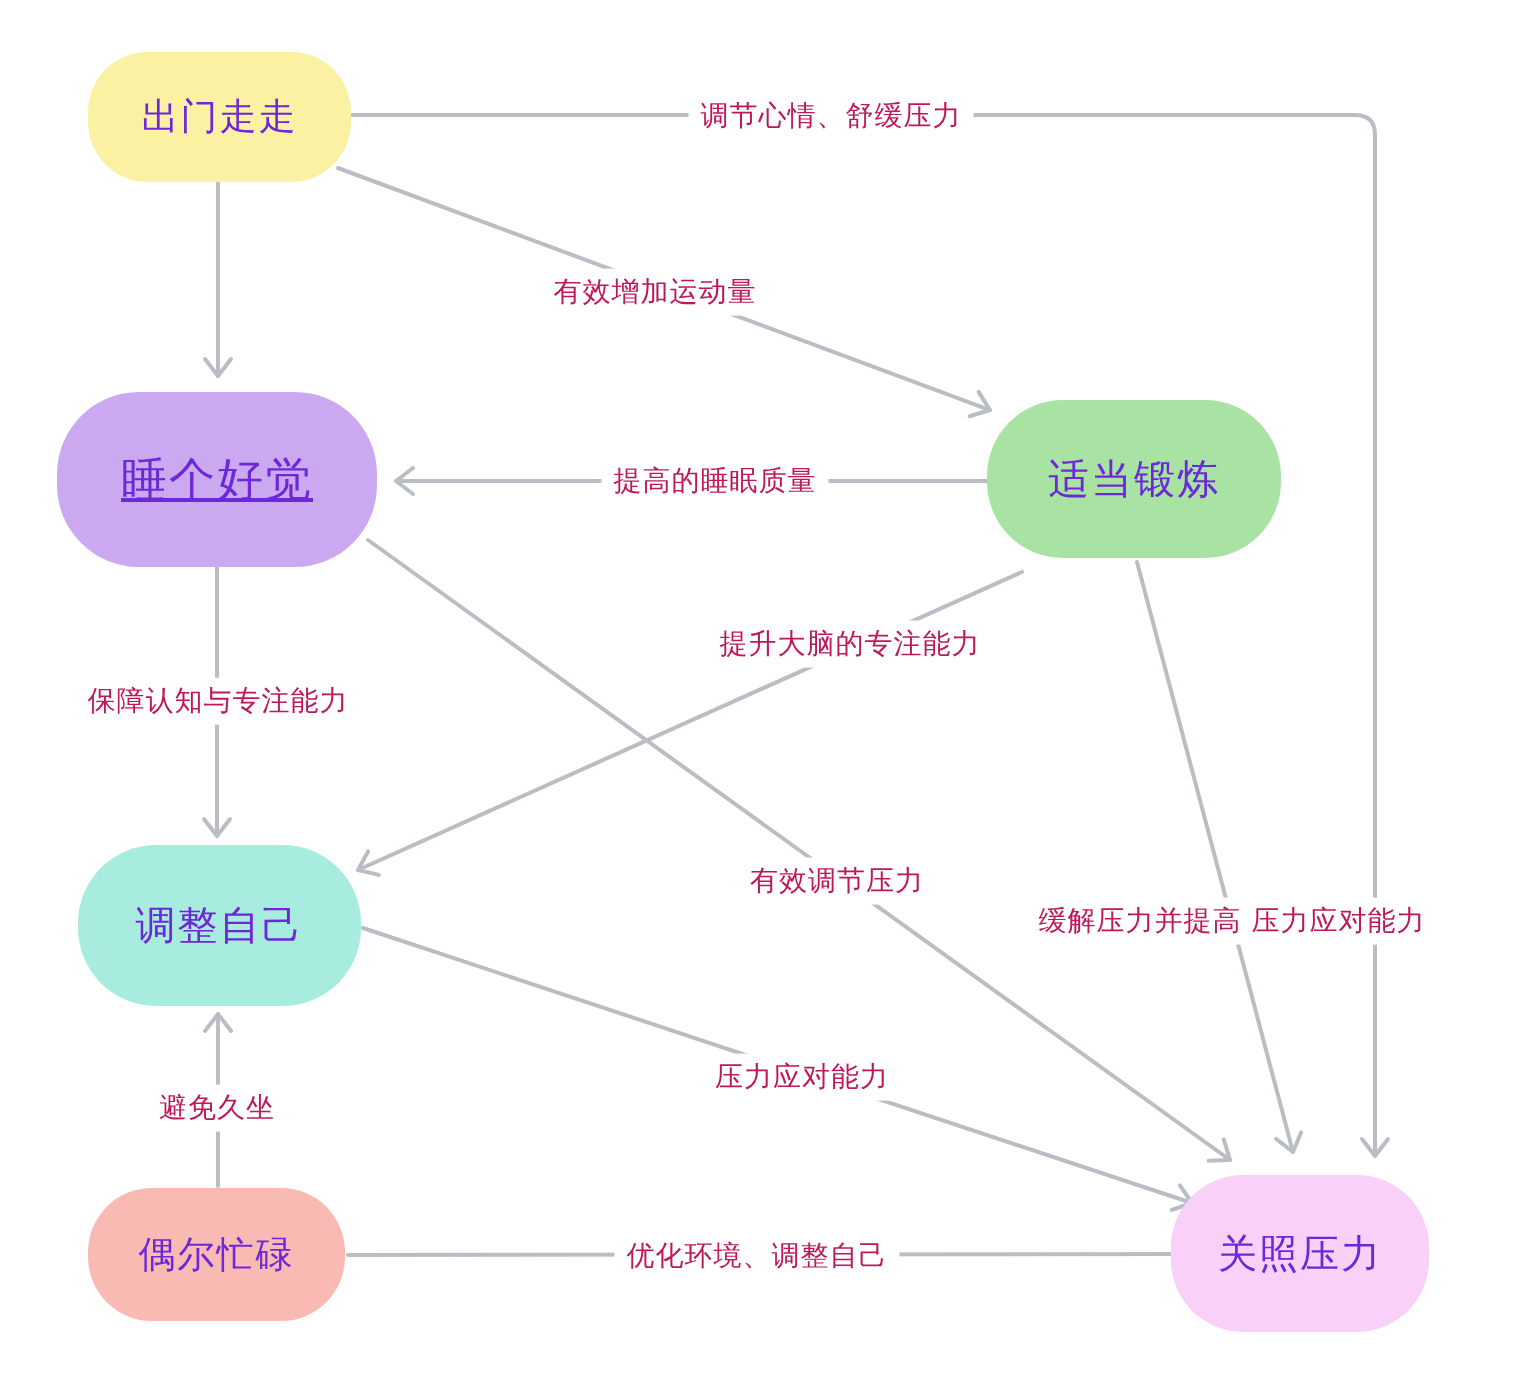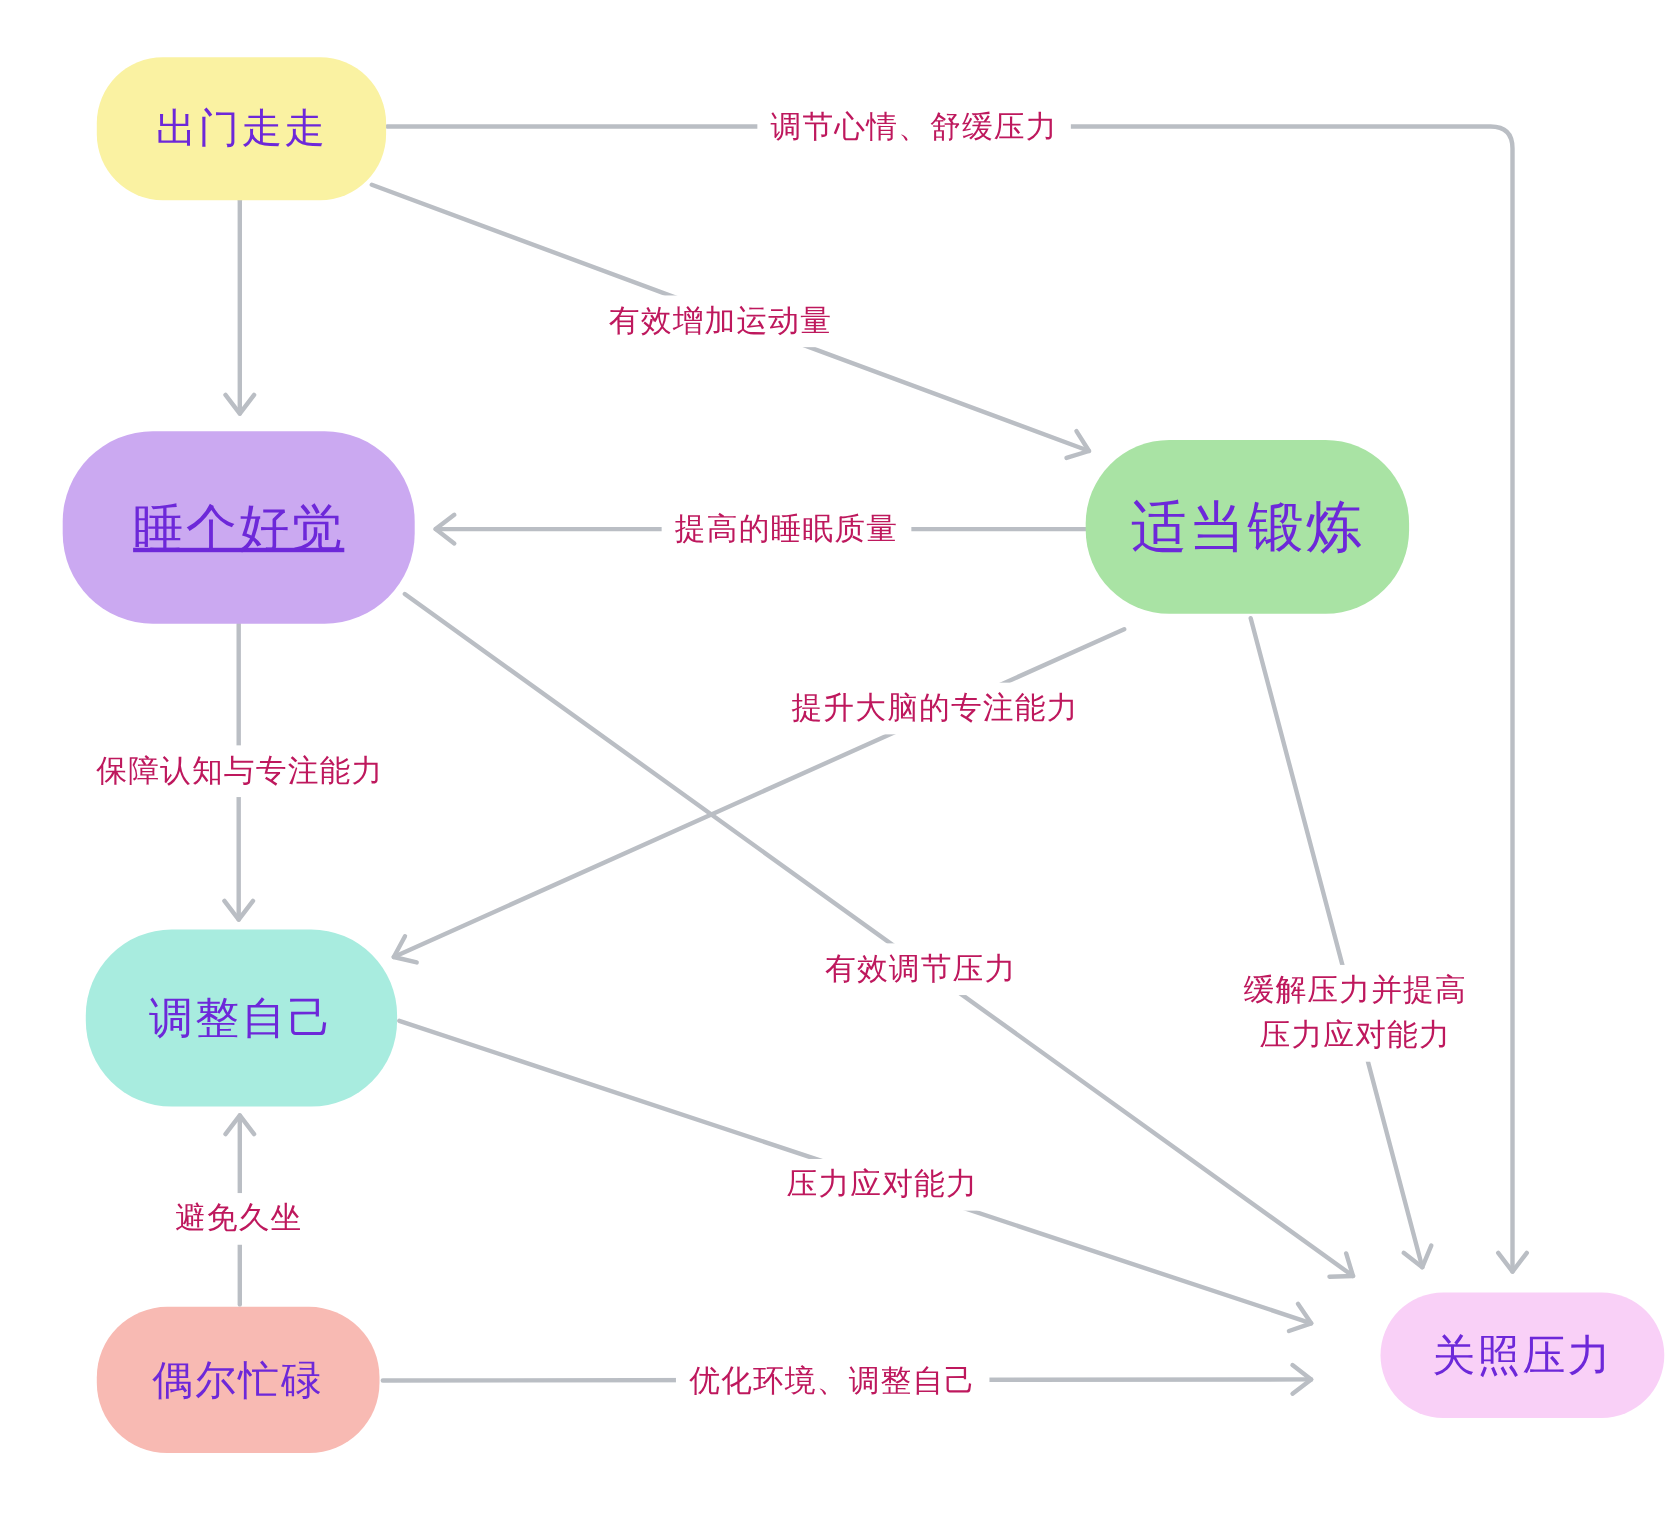--- a/index.html
+++ b/index.html
@@ -32,39 +32,39 @@
     position: absolute;
     display: flex;
     align-items: center;
     justify-content: center;
     color: #6d28d9;
     letter-spacing: 2px;
     white-space: nowrap;
   }
   .n1 { left: 88px;  top: 52px;   width: 263px; height: 130px; border-radius: 60px; font-size: 37px; }
   .n2 { left: 57px;  top: 392px;  width: 320px; height: 175px; border-radius: 82px; font-size: 46px; text-decoration: underline; }
-  .n3 { left: 987px; top: 400px;  width: 294px; height: 158px; border-radius: 76px; font-size: 51px; }
+  .n3 { left: 987px; top: 400px;  width: 294px; height: 158px; border-radius: 76px; font-size: 41px; }
   .n4 { left: 78px;  top: 845px;  width: 283px; height: 161px; border-radius: 78px; font-size: 40px; }
   .n5 { left: 88px;  top: 1188px; width: 257px; height: 133px; border-radius: 64px; font-size: 37px; }
-  .n6 { left: 1255px;top: 1175px; width: 258px; height: 114px; border-radius: 72px; font-size: 39px; }
+  .n6 { left: 1171px;top: 1175px; width: 258px; height: 157px; border-radius: 72px; font-size: 39px; }
   .elabel {
     position: absolute;
     transform: translate(-50%, -50%);
     background: #ffffff;
     color: #be185d;
     font-size: 28px;
     line-height: 1.1;
     padding: 8px 12px;
     white-space: nowrap;
     letter-spacing: 1px;
     text-align: center;
   }
   .elabel.two-line {
     display: flex;
-    flex-direction: column;
+    flex-direction: row;
     gap: 10px;
   }
 </style>
 </head>
 <body>
 
 <div class="canvas">
 
   <svg class="edges" width="1514" height="1384" viewBox="0 0 1514 1384">
     <defs>

